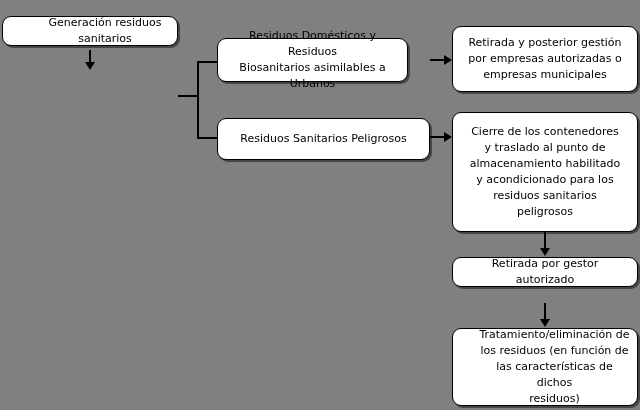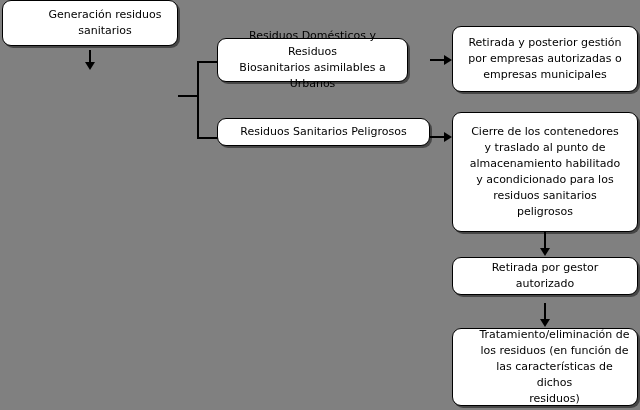--- a/index.html
+++ b/index.html
@@ -53,58 +53,58 @@
     border-top: 5px solid transparent;
     border-bottom: 5px solid transparent;
     border-left: 8px solid #000000;
   }
 </style>
 </head>
 <body>
 
 <div id="canvas">
 
-  <div class="node" style="left:2px; top:0; width:176px; height:46px;padding-left:36px;">Generación residuos
+  <div class="node" style="left:2px; top:16px; width:176px; height:30px;padding-left:36px;">Generación residuos
 sanitarios</div>
 
   <div class="conn conn-v" style="left:89px; top:50px; width:2px; height:13px;"></div>
   <div class="arrow-down" style="left:85px; top:62px;"></div>
 
 
   <div class="conn conn-h" style="left:178px; top:95px; width:21px; height:2px;"></div>
   <div class="conn conn-v" style="left:197px; top:61px; width:2px; height:78px;"></div>
   <div class="conn conn-h" style="left:197px; top:61px; width:21px; height:2px;"></div>
   <div class="conn conn-h" style="left:197px; top:137px; width:21px; height:2px;"></div>
 
   <div class="node" style="left:217px; top:38px; width:191px; height:44px;">Residuos Domésticos y Residuos
 Biosanitarios asimilables a Urbanos</div>
 
   <div class="conn conn-h" style="left:430px; top:59px; width:16px; height:2px;"></div>
   <div class="arrow-right" style="left:444px; top:55px;"></div>
 
-  <div class="node" style="left:217px; top:118px; width:213px; height:28px;">Residuos Sanitarios Peligrosos</div>
+  <div class="node" style="left:217px; top:118px; width:213px; height:42px;">Residuos Sanitarios Peligrosos</div>
 
   <div class="conn conn-h" style="left:430px; top:136px; width:16px; height:2px;"></div>
   <div class="arrow-right" style="left:444px; top:132px;"></div>
 
   <div class="node" style="left:452px; top:26px; width:186px; height:66px;">Retirada y posterior gestión
 por empresas autorizadas o
 empresas municipales</div>
 
   <div class="node" style="left:452px; top:112px; width:186px; height:120px;">Cierre de los contenedores
 y traslado al punto de
 almacenamiento habilitado
 y acondicionado para los
 residuos  sanitarios
 peligrosos</div>
 
   <div class="conn conn-v" style="left:544px; top:232px; width:2px; height:18px;"></div>
   <div class="arrow-down" style="left:540px; top:248px;"></div>
 
-  <div class="node" style="left:452px; top:257px; width:186px; height:38px;">Retirada por gestor
+  <div class="node" style="left:452px; top:257px; width:186px; height:30px;">Retirada por gestor
 autorizado</div>
 
   <div class="conn conn-v" style="left:544px; top:303px; width:2px; height:18px;"></div>
   <div class="arrow-down" style="left:540px; top:319px;"></div>
 
   <div class="node" style="left:452px; top:328px; width:186px; height:78px;padding-left:25px;">Tratamiento/eliminación de
 los residuos  (en función de
 las características de dichos
 residuos)</div>
 

